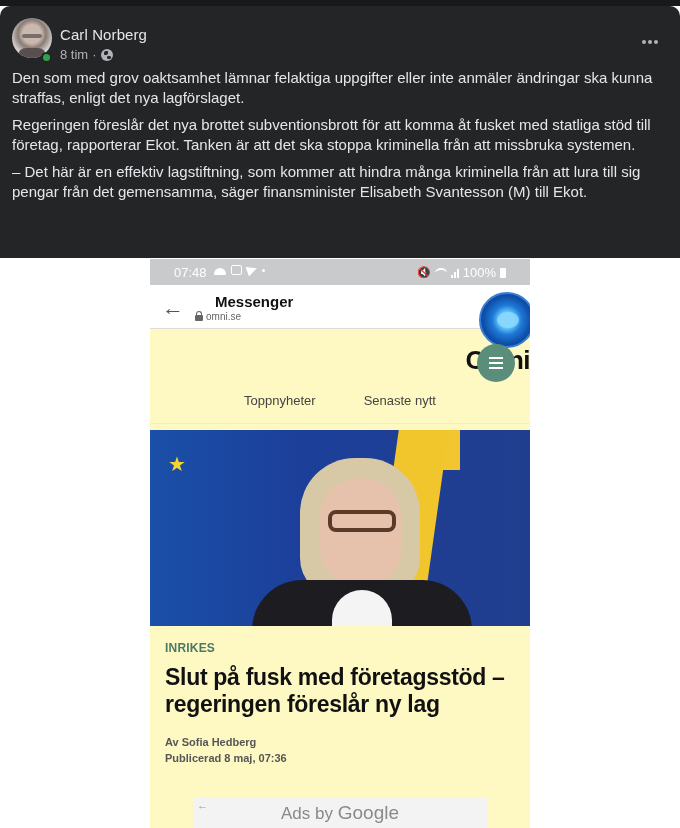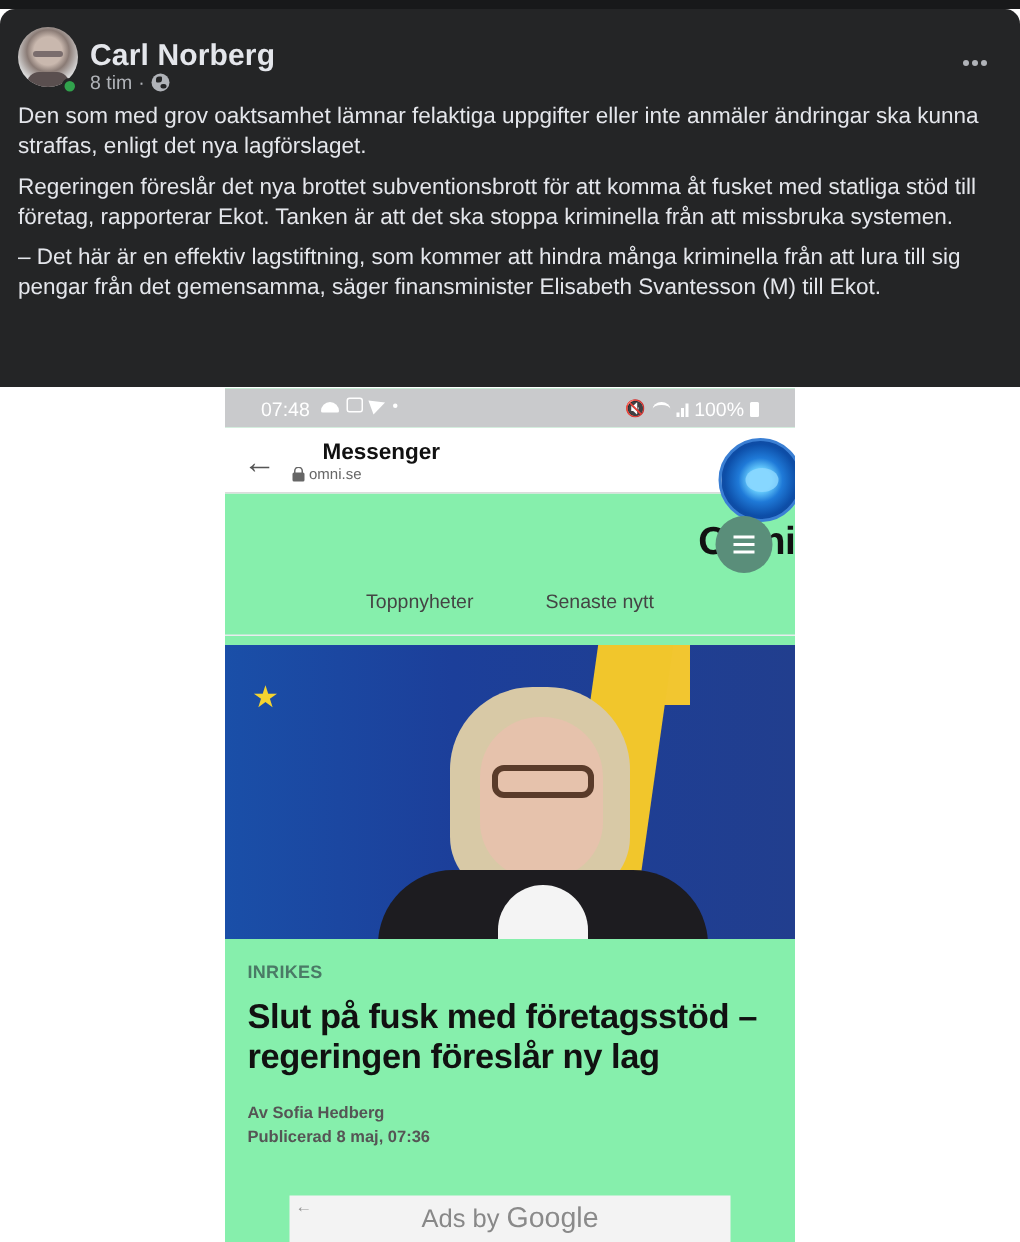--- a/index.html
+++ b/index.html
@@ -18,34 +18,34 @@
     background: radial-gradient(circle at 50% 40%, #c9b8ae 0 30%, #8a7b75 45%, #d8d8d8 70%);
   }
   .avatar .glasses { position: absolute; left: 10px; top: 16px; width: 20px; height: 4px; background: #7a6d6d; border-radius: 2px; }
   .avatar .shirt { position: absolute; left: 6px; top: 30px; width: 28px; height: 12px; background: #5a4f4f; border-radius: 8px 8px 0 0; }
   .online-dot {
     position: absolute; left: 41px; top: 46px; width: 11px; height: 11px;
     border-radius: 50%; background: #31a24c; border: 2px solid #242526;
   }
   .author-name {
     position: absolute; left: 60px; top: 20px; color: #e4e6eb;
-    font-size: 20px; font-weight: bold; letter-spacing: 0.1px;
+    font-size: 15px; font-weight: normal; letter-spacing: 0.1px;
   }
   .meta { position: absolute; left: 60px; top: 41px; color: #b0b3b8; font-size: 13px; display: flex; align-items: center; gap: 4px; }
   .globe { width: 12px; height: 12px; border-radius: 50%; background: #b0b3b8; position: relative; display: inline-block; }
   .globe::before { content: ""; position: absolute; left: 3px; top: 2px; width: 4px; height: 4px; background: #242526; border-radius: 50% 20% 50% 20%; }
   .globe::after { content: ""; position: absolute; left: 6px; top: 7px; width: 4px; height: 3px; background: #242526; border-radius: 40%; }
   .more-btn { position: absolute; left: 636px; top: 26px; width: 28px; height: 20px; display: flex; gap: 2px; align-items: center; justify-content: center; cursor: pointer; }
   .more-btn span { width: 4px; height: 4px; background: #b0b3b8; border-radius: 50%; }
 
   .post-text { position: absolute; left: 12px; top: 62px; width: 660px; color: #e4e6eb; font-size: 15px; line-height: 20px; }
   .post-text p { margin-bottom: 7px; }
 
   
-  .phone { position: absolute; left: 150px; top: 259px; width: 380px; height: 569px; background: #86efac; overflow: hidden; }
+  .phone { position: absolute; left: 150px; top: 259px; width: 380px; height: 569px; background: #fef9c3; overflow: hidden; }
   .statusbar { position: absolute; left: 0; top: 0; width: 380px; height: 26px; background: #c9cacc; color: #ffffff; font-size: 13px; }
   .statusbar .time { position: absolute; left: 24px; top: 6px; }
   .statusbar .left-icons { position: absolute; left: 64px; top: 6px; display: flex; gap: 5px; align-items: center; }
   .cloud { width: 12px; height: 7px; background: #fff; border-radius: 6px 6px 1px 1px; margin-top: 3px; }
   .pic { width: 11px; height: 10px; border: 1.5px solid #fff; border-radius: 2px; }
   .send { width: 0; height: 0; border-left: 10px solid #fff; border-top: 5px solid transparent; border-bottom: 5px solid transparent; transform: rotate(-20deg); }
   .sdot { width: 3px; height: 3px; background: #fff; border-radius: 50%; }
   .statusbar .right-icons { position: absolute; right: 24px; top: 6px; display: flex; gap: 4px; align-items: center; }
   .mute { font-size: 11px; }
   .wifi { width: 12px; height: 10px; border-top: 2px solid #fff; border-radius: 50% 50% 0 0; }

